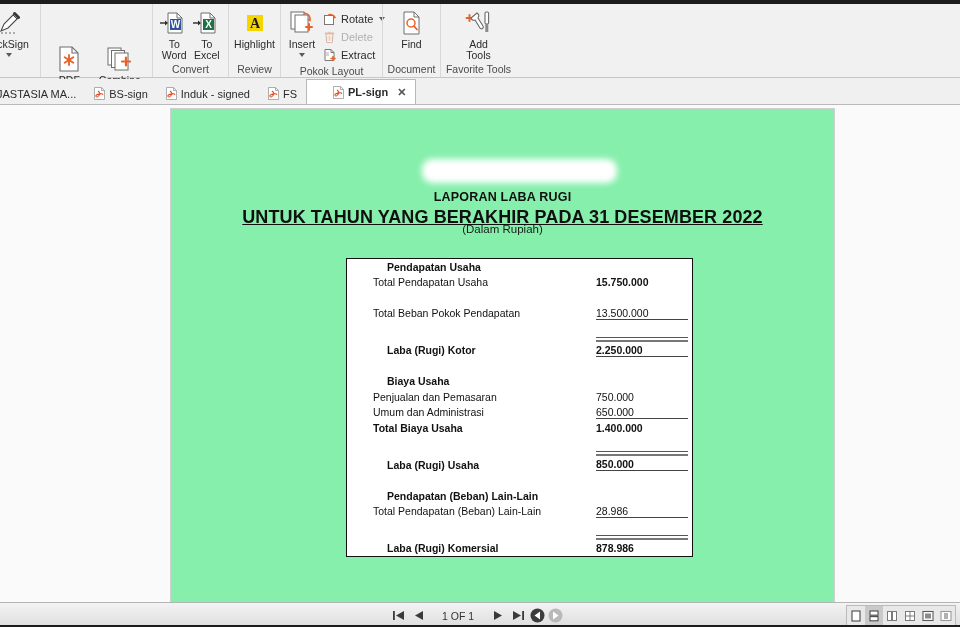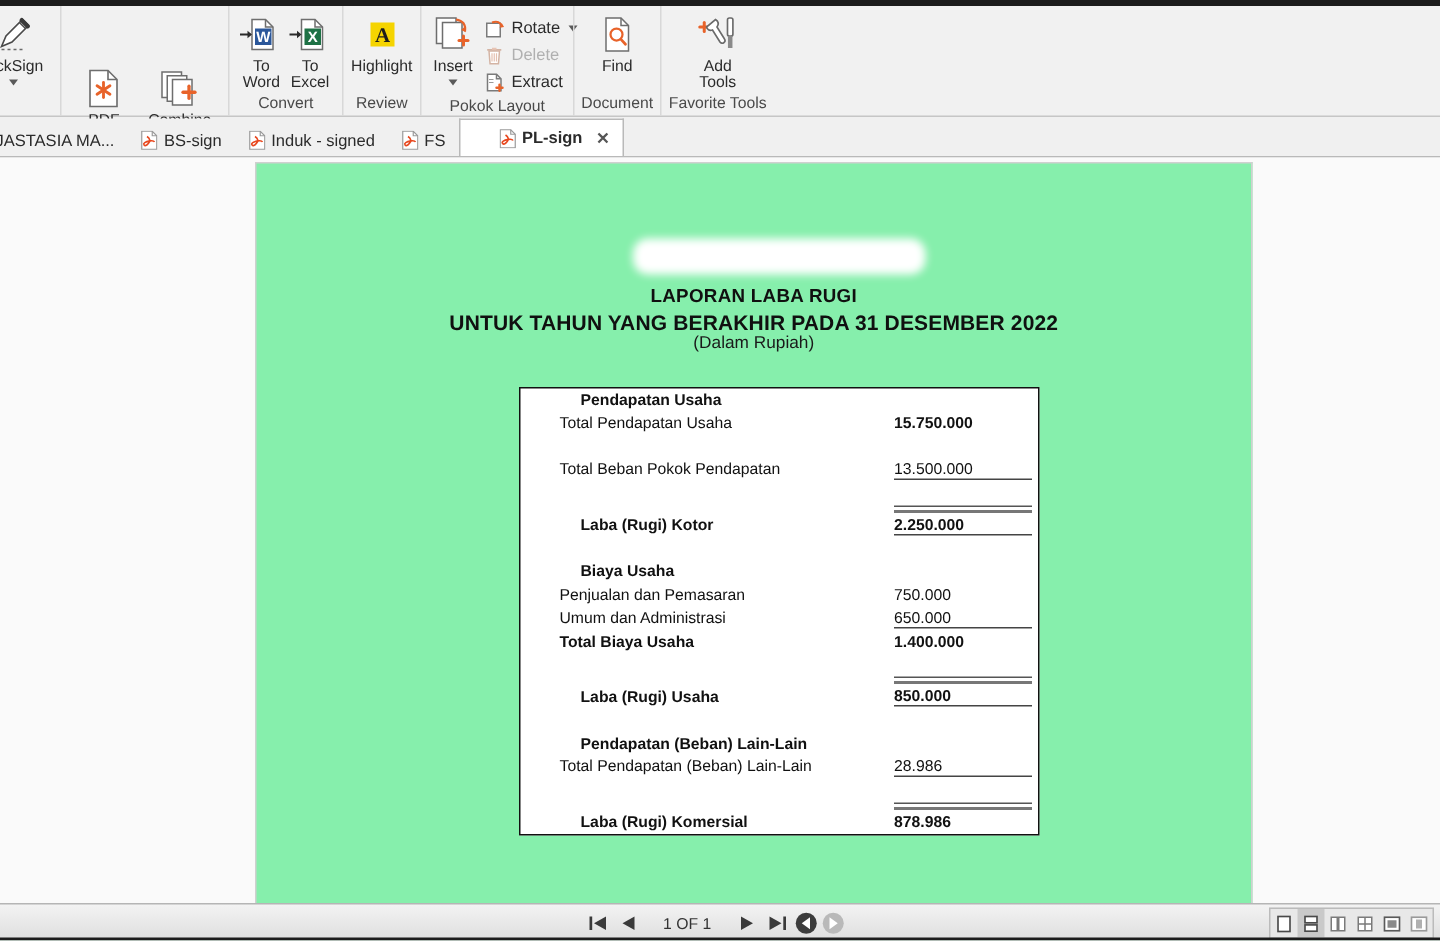--- a/index.html
+++ b/index.html
@@ -83,21 +83,21 @@
   
   .redaction {
     position:absolute; left:251px; top:50px; width:195px; height:24px;
     background:#ffffff;
     filter: blur(3px);
     border-radius:10px;
   }
 
   .doc-title { text-align:center; font-weight:bold; color:#101010; }
   .t1 { position:absolute; left:0; right:0; top:81px; font-size:12.5px; letter-spacing:.2px; }
-  .t2 { position:absolute; left:0; right:0; top:98px; font-size:14px; letter-spacing:.1px; }
+  .t2 { position:absolute; left:0; right:0; top:98px; font-size:18px; letter-spacing:.1px;text-decoration:underline; }
   .t3 { position:absolute; left:0; right:0; top:114px; font-size:11.5px; font-weight:normal; color:#1a1a1a; }
 
   
   .fin {
     position:absolute; left:175px; top:149px; width:347px;
     border:1.6px solid #111; background:#fff;
     font-size:10.5px; color:#111;
   }
   .frow { display:flex; align-items:center; height:15.5px; padding:0 4px; }
   .frow .lbl { flex:1; white-space:nowrap;padding-left:36px; }

